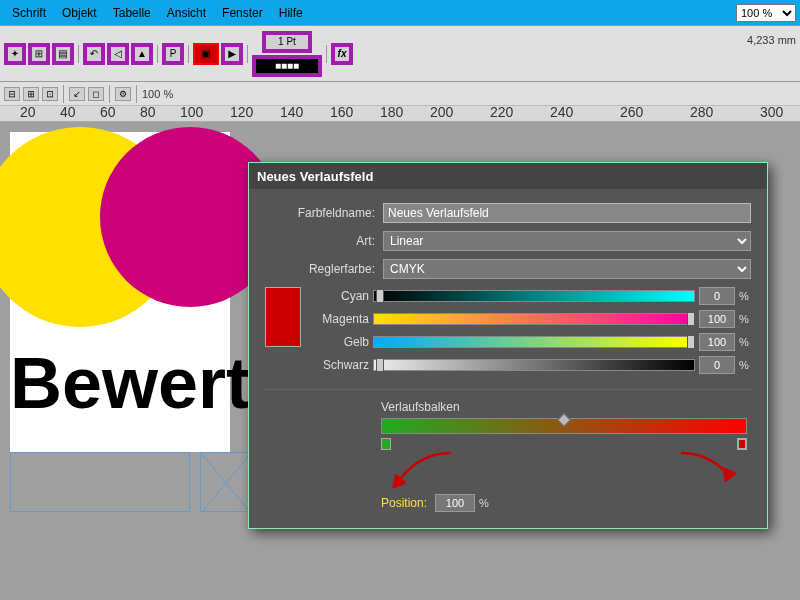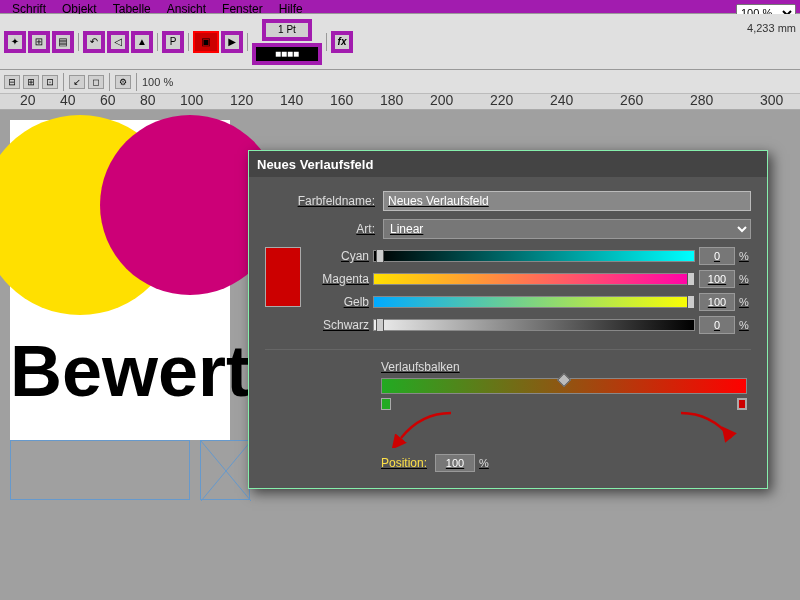--- a/index.html
+++ b/index.html
@@ -1,22 +1,23 @@
 <!DOCTYPE html>
 <html><head>
   <meta charset="utf-8">
   <style>
     * { box-sizing: border-box; margin: 0; padding: 0; }
     body { width: 800px; height: 600px; overflow: hidden; font-family: Arial, sans-serif; font-size: 12px; background: #c0c0c0; }
 
     
     .menubar {
-      background: #a21caf;
-      height: 14px;
-      display: flex;
+      background: #0ea5e9;
+      height: 26px;
+      display: flex;
+      align-items: center;
       border-bottom: 1px solid #999;
       padding: 0 4px;
     }
     .menubar-item {
       padding: 2px 8px;
       font-size: 12px;
       color: #000;
       cursor: pointer;
       white-space: nowrap;
     }
@@ -133,21 +134,20 @@
       color: #fff;
       font-weight: bold;
     }
     .dialog-body {
       padding: 14px 16px 16px 16px;
       display: flex;
       gap: 10px;
     }
     .dialog-left {
       flex: 1;
-      text-decoration: underline;
     }
     .dialog-right {
       display: flex;
       flex-direction: column;
       gap: 6px;
       padding-top: 2px;
     }
     .dialog-btn {
       width: 88px; height: 24px;
       background: #888;
@@ -472,20 +472,27 @@
         </div>
 
         <div class="form-row">
           <span class="form-label">Art:</span>
           <select class="form-select">
             <option>Linear</option>
             <option>Radial</option>
           </select>
         </div>
 
+        <div class="form-row">
+          <span class="form-label">Reglerfarbe:</span>
+          <select class="form-select">
+            <option>CMYK</option>
+            <option>RGB</option>
+          </select>
+        </div>
 
         <div class="color-section">
           <div class="color-swatch"></div>
           <div class="sliders-area">
 
             <div class="slider-row">
               <span class="slider-label">Cyan</span>
               <div class="slider-track">
                 <div class="slider-fill-cyan" style="width:100%;"></div>
                 <div class="slider-thumb" style="left:2%;"></div>

